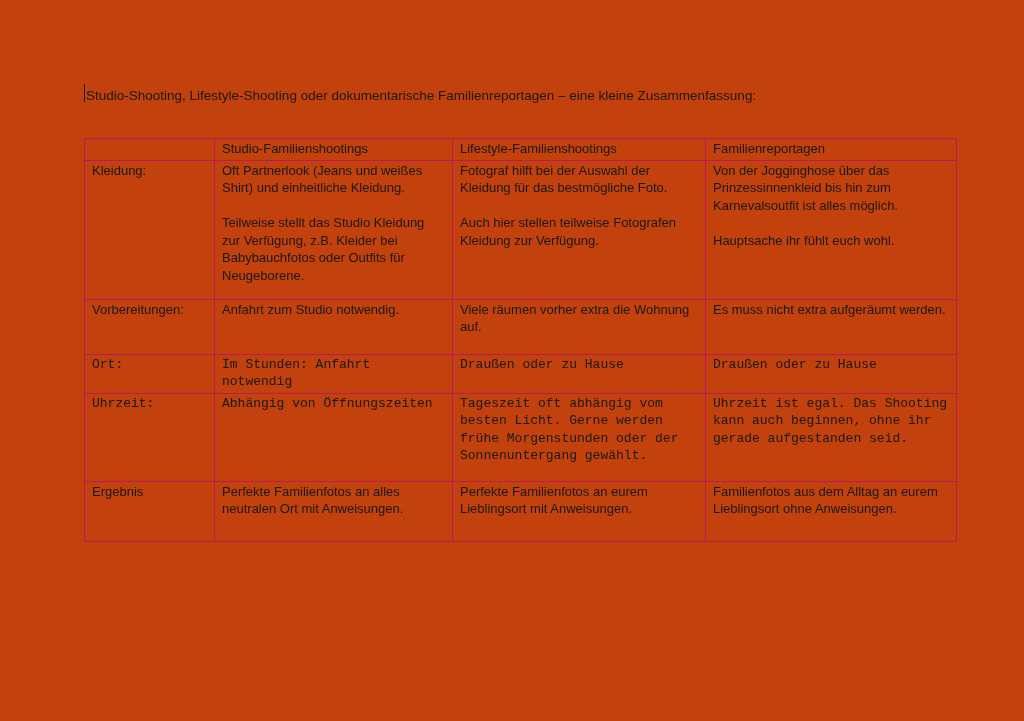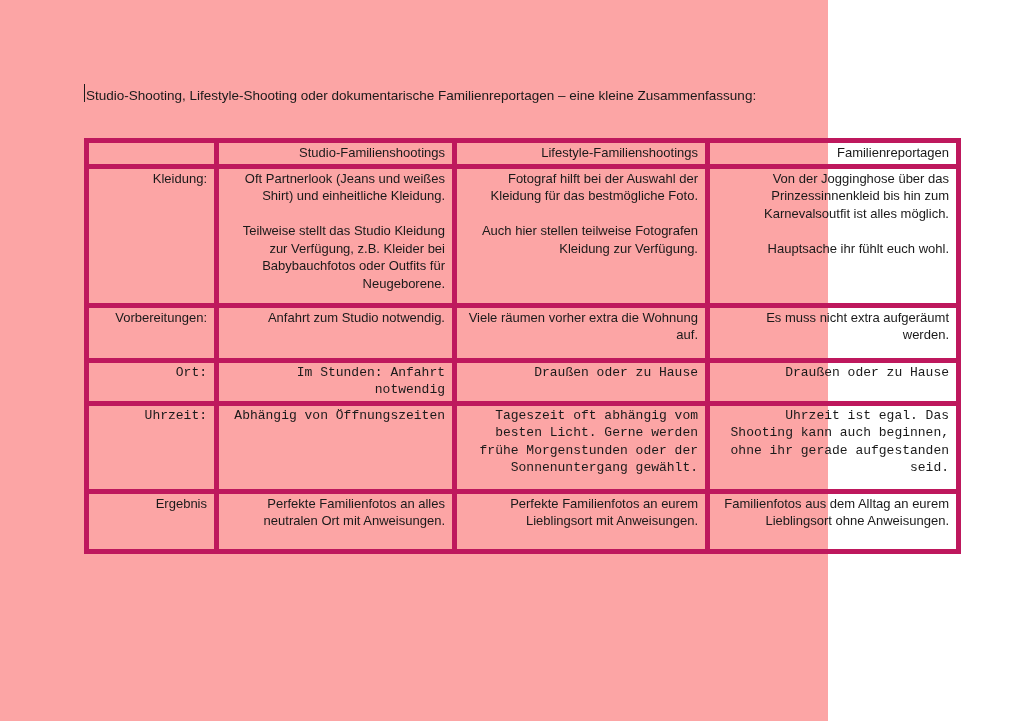--- a/index.html
+++ b/index.html
@@ -3,39 +3,39 @@
 <meta charset="utf-8">
 <style>
   * { margin: 0; padding: 0; box-sizing: border-box; }
   html, body {
     width: 1024px; height: 721px;
     background: #ffffff;
     font-family: "Liberation Sans", sans-serif;
     color: #1a1a1a;
     overflow: hidden;
   }
-  .doc { position: relative; width: 828px; height: 721px; background: #fca5a5; }
+  .doc { position: relative; width: 1024px; height: 721px; background: #c2410c; }
   .doc-title {
     position: absolute; left: 86px; top: 87px;
     font-size: 13.5px; line-height: 17px;
     white-space: nowrap;
   }
   .caret {
     position: absolute; left: 84px; top: 84px;
     width: 1px; height: 18px; background: #1a1a1a;
   }
   table.cmp {
     position: absolute; left: 84px; top: 138px;
     width: 872px;
     border-collapse: collapse; table-layout: fixed;
     font-size: 13px; line-height: 17.5px;
   }
   table.cmp td, table.cmp th {
-    border: 5px solid #be185d;
-    vertical-align: top; text-align: right;
+    border: 1px solid #be185d;
+    vertical-align: top; text-align: left;
     font-weight: 400;
     padding: 1px 7px 2px 7px;
     white-space: pre-line;
     overflow: hidden;
   }
   tr.r-header { height: 18px; }
   tr.r-kleidung { height: 139px; }
   tr.r-vorbereitungen { height: 55px; }
   tr.r-zeit { height: 88px; }
   tr.r-ort { height: 37px; font-family: Liberation Mono, monospace; }

